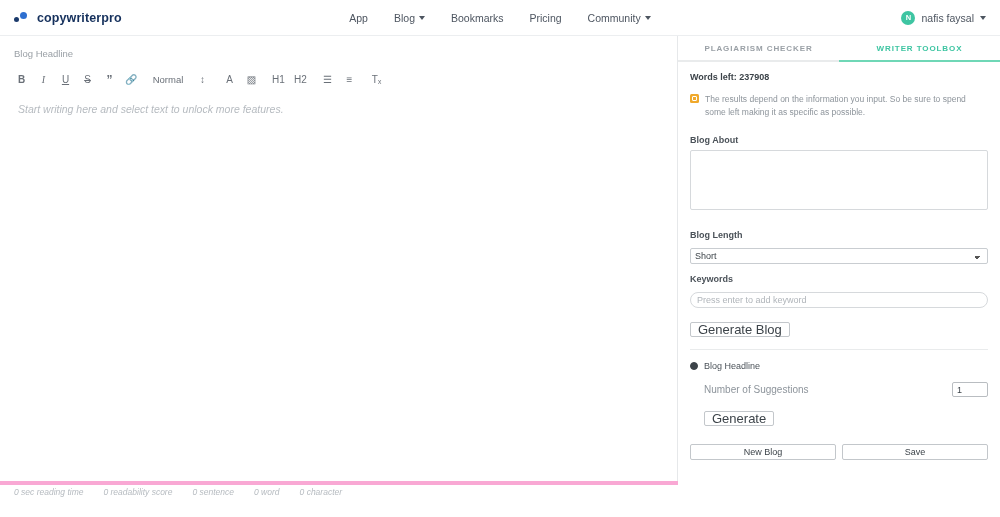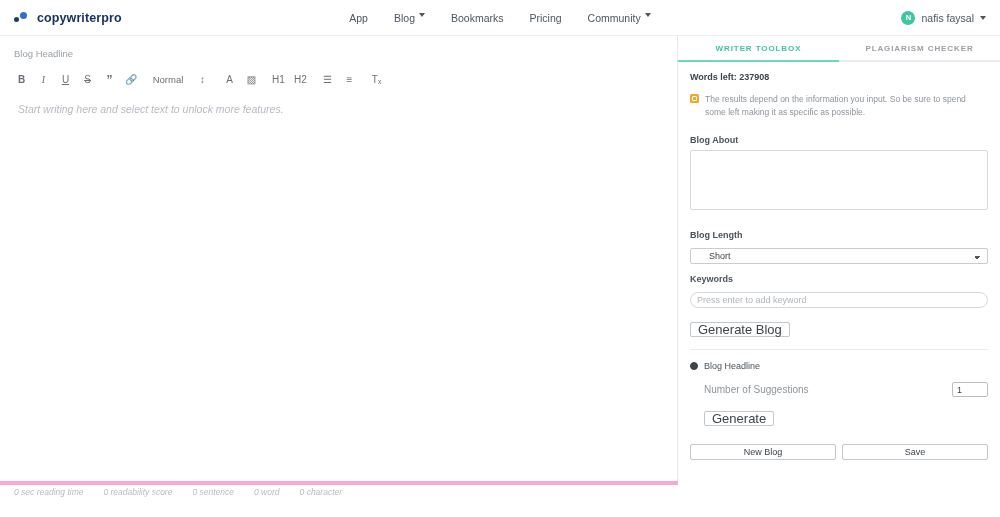--- a/index.html
+++ b/index.html
@@ -42,21 +42,21 @@
   }
   .nav-center {
     position: absolute; left: 0; right: 0;
     display: flex; justify-content: center; align-items: center;
     gap: 26px;
     pointer-events: none;
   }
   .nav-center > * { pointer-events: auto; }
   .nav-item {
     font-size: 10.5px; color: #4d5560;
-    display: flex; align-items: flex-start; gap: 4px;
+    display: flex; align-items: center; gap: 4px;
     cursor: pointer; white-space: nowrap;
   }
   .caret {
     display: inline-block; width: 0; height: 0;
     border-left: 3.5px solid transparent;
     border-right: 3.5px solid transparent;
     border-top: 4px solid #4d5560;
     margin-top: 1px;
   }
   .user-area {
@@ -173,21 +173,21 @@
     resize: none; outline: none;
     font-family: "Liberation Sans", sans-serif;
     font-size: 9px; color: #3c4349; padding: 5px 6px;
   }
 
   select.blog-length {
     width: 100%; height: 16px;
     border: 1px solid #c9cdd1; border-radius: 2px;
     font-family: "Liberation Sans", sans-serif;
     font-size: 9px; color: #3c4349;
-    padding: 0 18px; background: #fff;
+    padding: 0 4px; background: #fff;
     outline: none; cursor: pointer;
     appearance: none; -webkit-appearance: none;
     background-image:
       linear-gradient(45deg, transparent 50%, #555 50%),
       linear-gradient(135deg, #555 50%, transparent 50%);
     background-position:
       calc(100% - 10px) 6.5px,
       calc(100% - 6.5px) 6.5px;
     background-size: 3.5px 3.5px, 3.5px 3.5px;
     background-repeat: no-repeat;
@@ -341,22 +341,22 @@
         <div class="stat">0 readability score</div>
         <div class="stat">0 sentence</div>
         <div class="stat">0 word</div>
         <div class="stat">0 character</div>
       </div>
   </div>
 
   <div class="side-pane">
 
     <div class="tabs" id="panel-tabs">
+        <div class="tab">PLAGIARISM CHECKER</div>
         <div class="tab active">WRITER TOOLBOX</div>
-        <div class="tab">PLAGIARISM CHECKER</div>
       </div>
 
     <div class="panel-body">
 
       <div class="words-left">Words left: 237908</div>
 
       <div class="note">
         <span class="note-icon"></span>
         <span>The results depend on the information you input. So be sure to spend some left making it as specific as possible.</span>
       </div>

